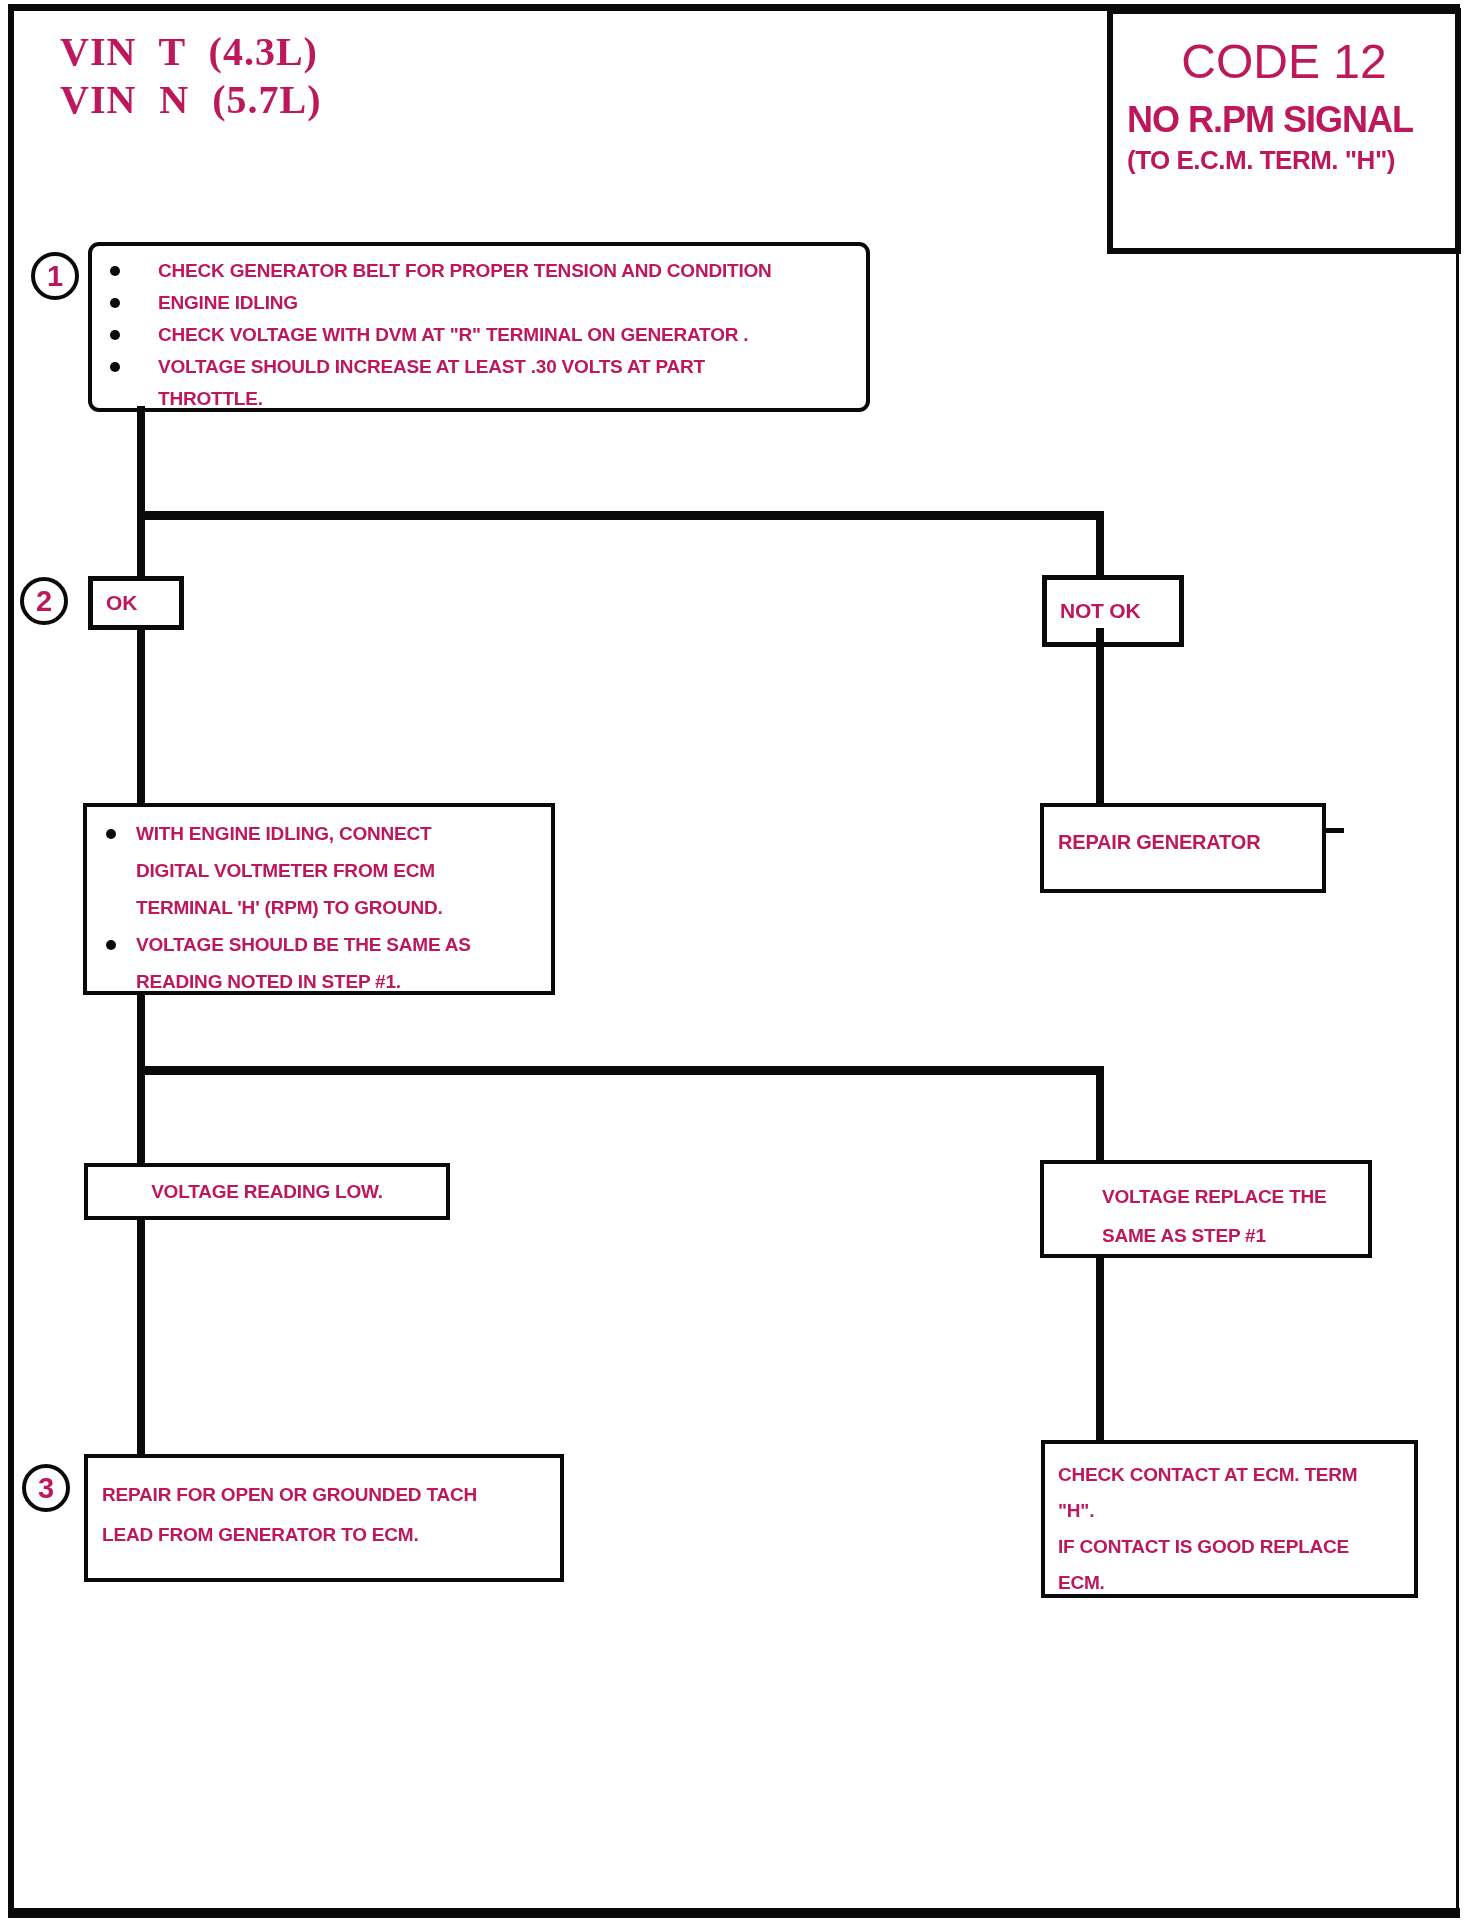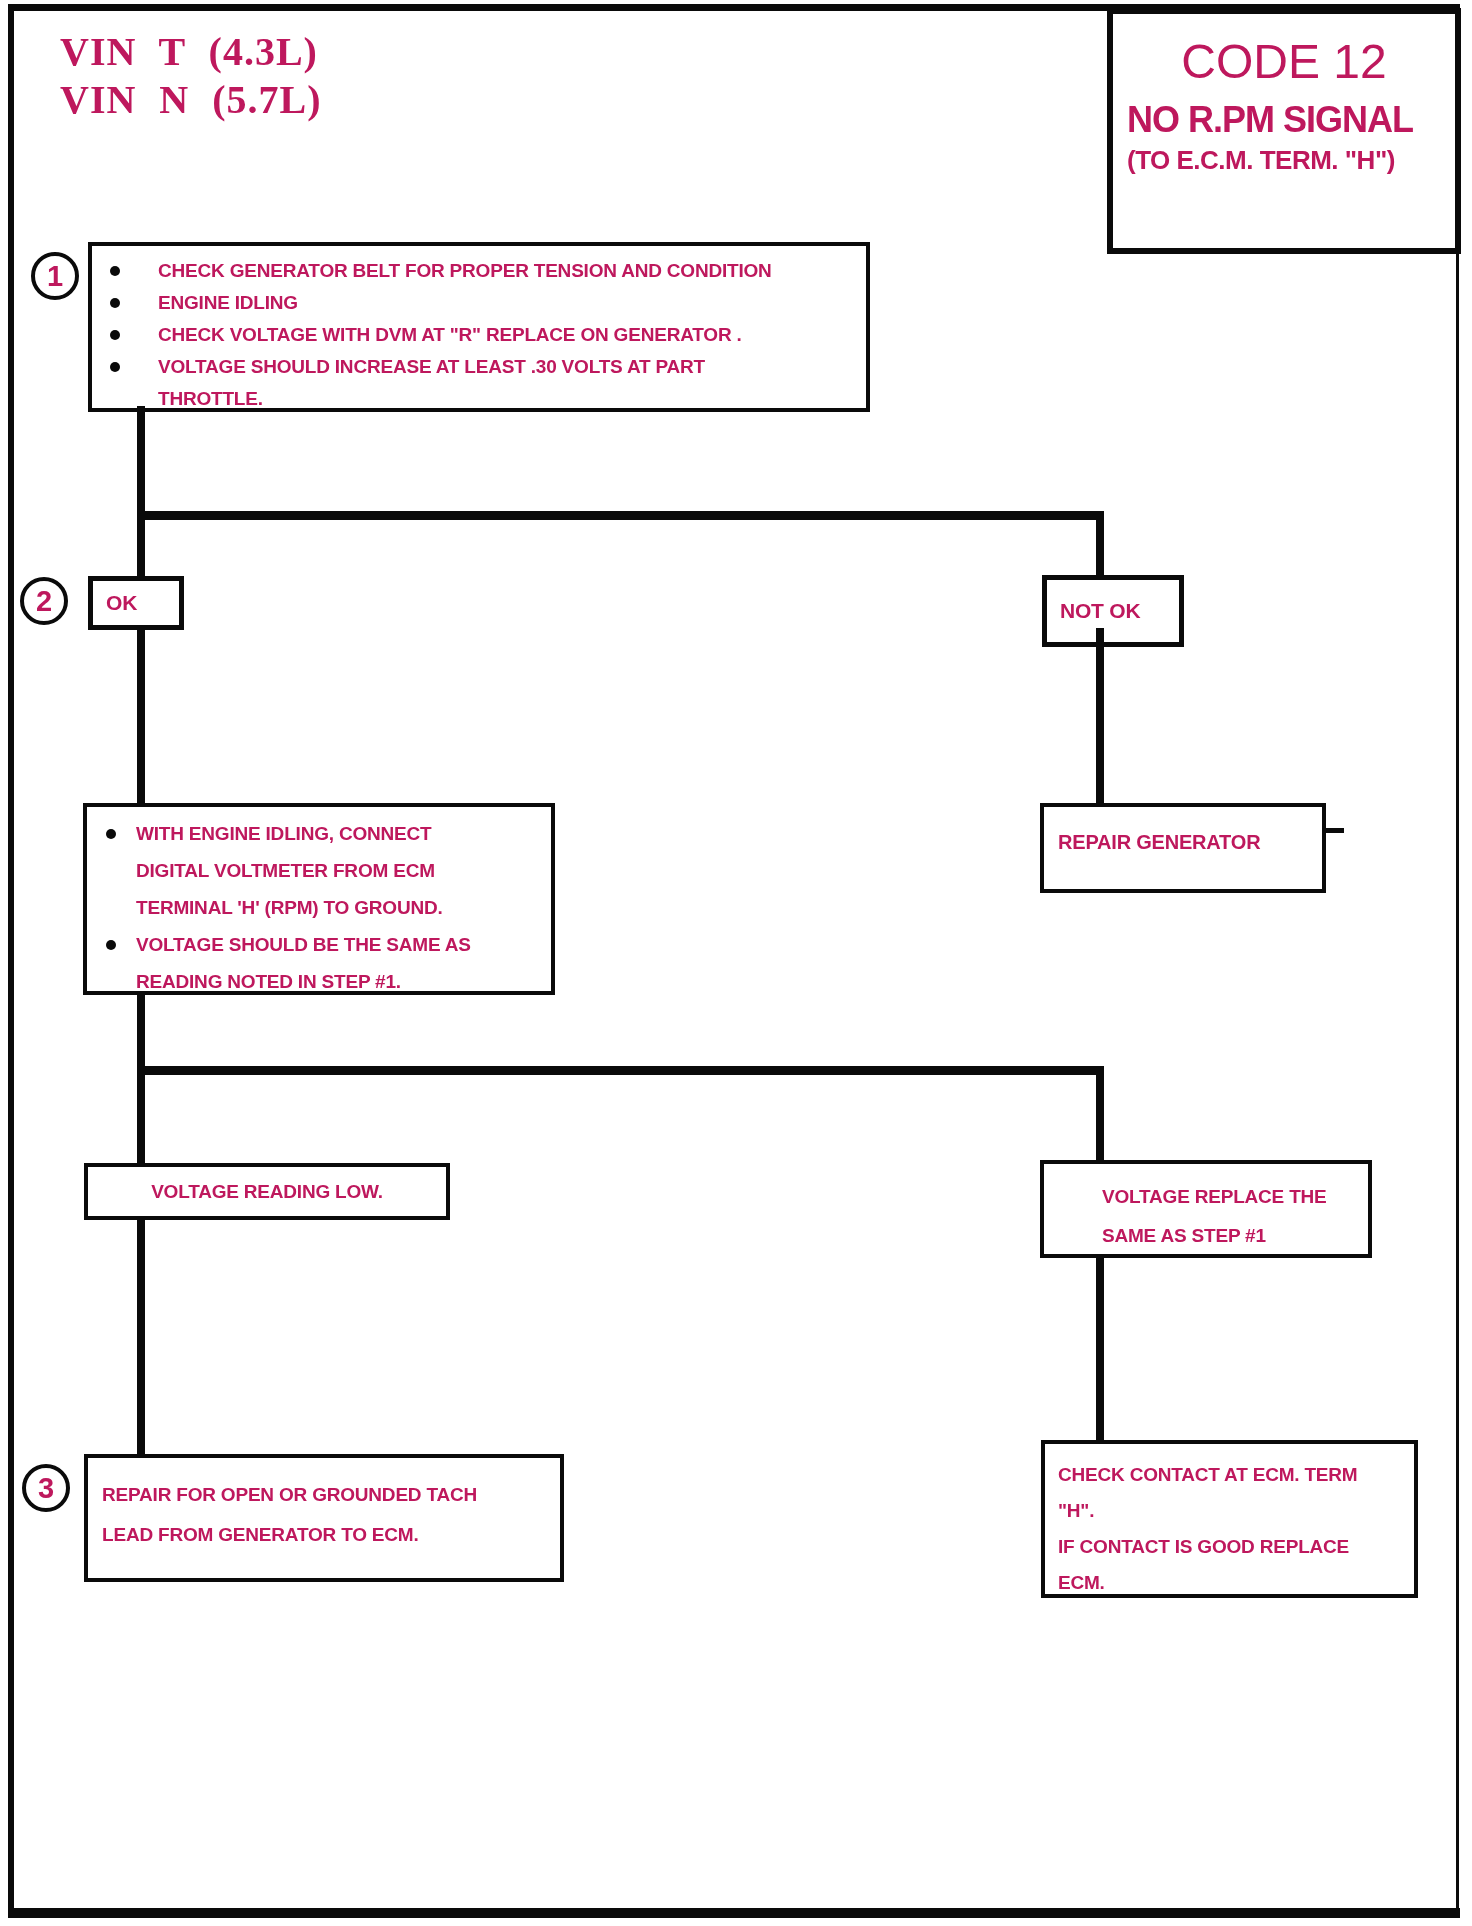--- a/index.html
+++ b/index.html
@@ -30,21 +30,21 @@
   
   .circle{position:absolute;width:48px;height:48px;box-sizing:border-box;border:4px solid #0a0a0a;border-radius:50%;
           display:flex;align-items:center;justify-content:center;font-size:29px;font-weight:bold;background:#fff;}
 
   
   .box{position:absolute;border:4px solid #0a0a0a;background:#fff;box-sizing:border-box;font-weight:bold;letter-spacing:-0.2px;}
   .small-label{border-width:5px;display:flex;align-items:center;font-size:21px;padding-left:13px;}
   .tline{display:flex;align-items:center;}
   .dot{width:10px;height:10px;border-radius:50%;background:#0a0a0a;flex:0 0 auto;}
   .dot.hide{visibility:hidden;}
-  .b1{padding-top:9px;font-size:19px;}
+  .b1{padding-top:9px;font-size:19px;border-radius:11px;}
   .b1 .tline{height:32px;}
   .b1 .dot{margin:0 38px 0 18px;}
   .b2{padding-top:8px;font-size:19px;}
   .b2 .tline{height:37px;}
   .b2 .dot{margin:0 20px 0 19px;}
   .repair-gen{font-size:20px;padding:24px 0 0 14px;}
   .vlow{display:flex;align-items:center;justify-content:center;font-size:19px;}
   .vsame{font-size:19px;padding:13px 0 0 58px;line-height:39px;}
   .rtach{font-size:19px;padding:17px 0 0 14px;line-height:40px;}
   .ccont{font-size:19px;padding:13px 0 0 13px;line-height:36px;}
@@ -90,21 +90,21 @@
     <div class="tline">
       <span class="dot"></span>
       <span>CHECK GENERATOR BELT FOR PROPER TENSION AND CONDITION</span>
     </div>
     <div class="tline">
       <span class="dot"></span>
       <span>ENGINE IDLING</span>
     </div>
     <div class="tline">
       <span class="dot"></span>
-      <span>CHECK VOLTAGE WITH DVM AT "R" REPLACE ON GENERATOR .</span>
+      <span>CHECK VOLTAGE WITH DVM AT "R" TERMINAL ON GENERATOR .</span>
     </div>
     <div class="tline">
       <span class="dot"></span>
       <span>VOLTAGE SHOULD INCREASE AT LEAST .30 VOLTS AT PART</span>
     </div>
     <div class="tline">
       <span class="dot hide"></span>
       <span>THROTTLE.</span>
     </div>
   </div>

